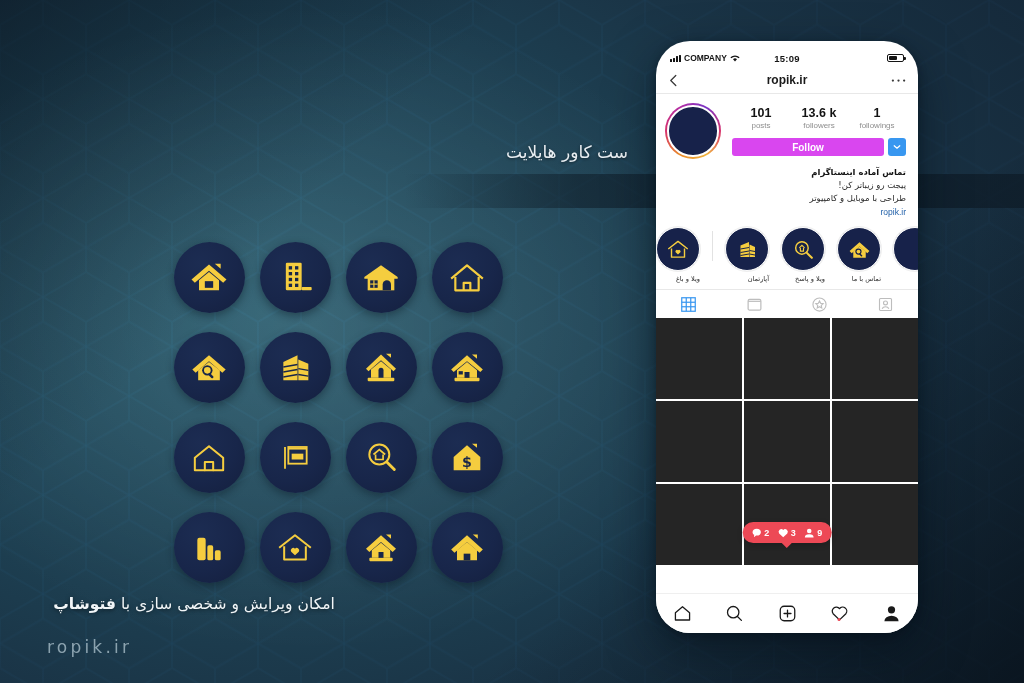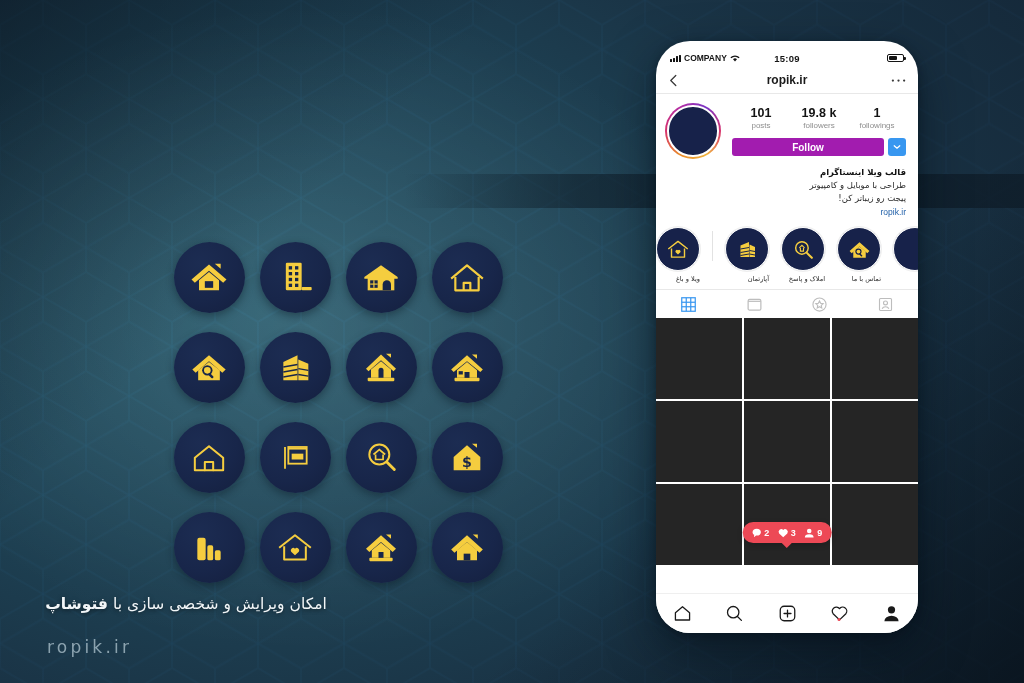--- a/index.html
+++ b/index.html
@@ -83,21 +83,21 @@
     border-radius: 50%;
     background: radial-gradient(circle at 36% 30%, #1c2c52 0%, #18264a 55%, #141f3e 100%);
     box-shadow: 0 3px 9px rgba(4,14,24,.40);
     display: flex; align-items: center; justify-content: center;
   }
   .icon-circle svg { display: block; }
 
   
   #caption {
     position: absolute;
-    left: 0; right: 0; top: 595px;
+    left: 8px; right: 0; top: 595px;
     width: 372px;
     margin-left: 0;
     text-align: center;
     direction: rtl;
     color: #f2f6f8;
     font-size: 15.5px;
     text-shadow: 0 1px 4px rgba(0,0,0,.5);
   }
   #caption b { font-weight: bold; }
   #watermark {
@@ -164,21 +164,21 @@
     border: 2px solid #ffffff;
   }
   #profile-right { flex: 1; padding-top: 3px; }
   #stats { display: flex; }
   .stat { flex: 1; text-align: center; }
   .stat .num { font-size: 12.5px; font-weight: bold; color: #131313; line-height: 1.15; }
   .stat .lbl { font-size: 8px; color: #8e8e8e; margin-top: 1px; }
   #actions { display: flex; gap: 4px; margin-top: 8px; }
   #follow-btn {
     flex: 1; height: 18px;
-    background: #a21caf; color: #fff;
+    background: #d946ef; color: #fff;
     border-radius: 3px;
     font-size: 10px; font-weight: bold;
     display: flex; align-items: center; justify-content: center;
   }
   #follow-caret {
     width: 18px; height: 18px;
     background: #3897f0; border-radius: 3px;
     display: flex; align-items: center; justify-content: center;
   }
 
@@ -280,20 +280,23 @@
       <pattern id="hexpat2" width="86" height="99" patternUnits="userSpaceOnUse" patternTransform="translate(43 49.5)">
         <path d="M43 0 L86 24.8 L86 74.2 L43 99 L0 74.2 L0 24.8 Z" fill="none" stroke="#8fd0e8" stroke-width="2" opacity="0.16"></path>
       </pattern>
     </defs>
     <rect width="1024" height="683" fill="url(#hexpat)"></rect>
     <rect width="1024" height="683" fill="url(#hexpat2)"></rect>
   </svg>
   <div id="vignette"></div>
 
   <div id="title-bar"></div>
+  <div id="title-block">
+    <div id="subtitle">ست کاور هایلایت</div>
+  </div>
 
   <div id="icon-grid">
 
     <div class="icon-cell">
       <div class="icon-circle">
         <svg width="40" height="40" viewBox="0 0 48 48" fill="#f5cd3f">
           <path d="M24 9 L45 27 L41 31 L24 16.5 L7 31 L3 27 Z"></path>
           <path d="M12 28 L24 18 L36 28 L36 40 L12 40 Z"></path>
           <rect x="19" y="29" width="10" height="8" fill="#18264a"></rect>
           <path d="M31 8 h7 v6 l-7 -6 z"></path>
@@ -533,43 +536,43 @@
       <div id="avatar-ring">
         <div id="avatar"></div>
       </div>
       <div id="profile-right">
         <div id="stats">
           <div class="stat">
             <div class="num">101</div>
             <div class="lbl">posts</div>
           </div>
           <div class="stat">
-            <div class="num">19.8 k</div>
+            <div class="num">13.6 k</div>
             <div class="lbl">followers</div>
           </div>
           <div class="stat">
             <div class="num">1</div>
             <div class="lbl">followings</div>
           </div>
         </div>
         <div id="actions">
           <div id="follow-btn">Follow</div>
           <div id="follow-caret">
             <svg width="8" height="6" viewBox="0 0 10 7" fill="none" stroke="#ffffff" stroke-width="1.6" stroke-linecap="round" stroke-linejoin="round">
               <path d="M1.5 2 L5 5 L8.5 2"></path>
             </svg>
           </div>
         </div>
       </div>
     </div>
 
     <div id="bio">
-      <div class="b-name">قالب ویلا اینستاگرام</div>
+      <div class="b-name">تماس آماده اینستاگرام</div>
+      <div class="b-line">پیجت رو زیباتر کن!</div>
       <div class="b-line">طراحی با موبایل و کامپیوتر</div>
-      <div class="b-line">پیجت رو زیباتر کن!</div>
       <div class="b-link">ropik.ir</div>
     </div>
 
     <div id="highlights">
       <div class="hl">
         <div class="hl-circle">
           <svg width="26" height="26" viewBox="0 0 48 48" fill="none" stroke="#f5cd3f" stroke-width="2.6" stroke-linejoin="round">
             <path d="M6 24 L24 10 L42 24"></path>
               <path d="M12 23 V39 H36 V23"></path>
             <path d="M24 34 l-4.4 -4.2 a2.8 2.8 0 0 1 4.4 -3.4 a2.8 2.8 0 0 1 4.4 3.4 z" fill="#f5cd3f" stroke="none"></path>
@@ -599,21 +602,21 @@
 
       <div class="hl">
         <div class="hl-circle">
           <svg width="25" height="25" viewBox="0 0 48 48" fill="none" stroke="#f5cd3f" stroke-width="2.8">
             <circle cx="21" cy="21" r="12"></circle>
             <path d="M30 30 L40 40" stroke-linecap="round" stroke-width="4"></path>
             <path d="M16 21 L21 16 L26 21" stroke-width="2.2"></path>
               <path d="M18 21 V27 h6 V21" stroke-width="2.2"></path>
           </svg>
         </div>
-        <div class="hl-label">املاک و پاسخ</div>
+        <div class="hl-label">ویلا و پاسخ</div>
       </div>
 
       <div class="hl">
         <div class="hl-circle">
           <svg width="25" height="25" viewBox="0 0 48 48" fill="#f5cd3f">
             <path d="M24 10 L43 27 L39 31 L24 18 L9 31 L5 27 Z"></path>
             <path d="M12 28 L24 18 L36 28 V40 H12 Z"></path>
             <circle cx="22" cy="28" r="6" fill="#17224a"></circle>
               <circle cx="22" cy="28" r="3.6" fill="#f5cd3f"></circle>
             <rect x="25" y="31" width="7" height="3" rx="1.4" transform="rotate(45 25 31)" fill="#17224a"></rect>

